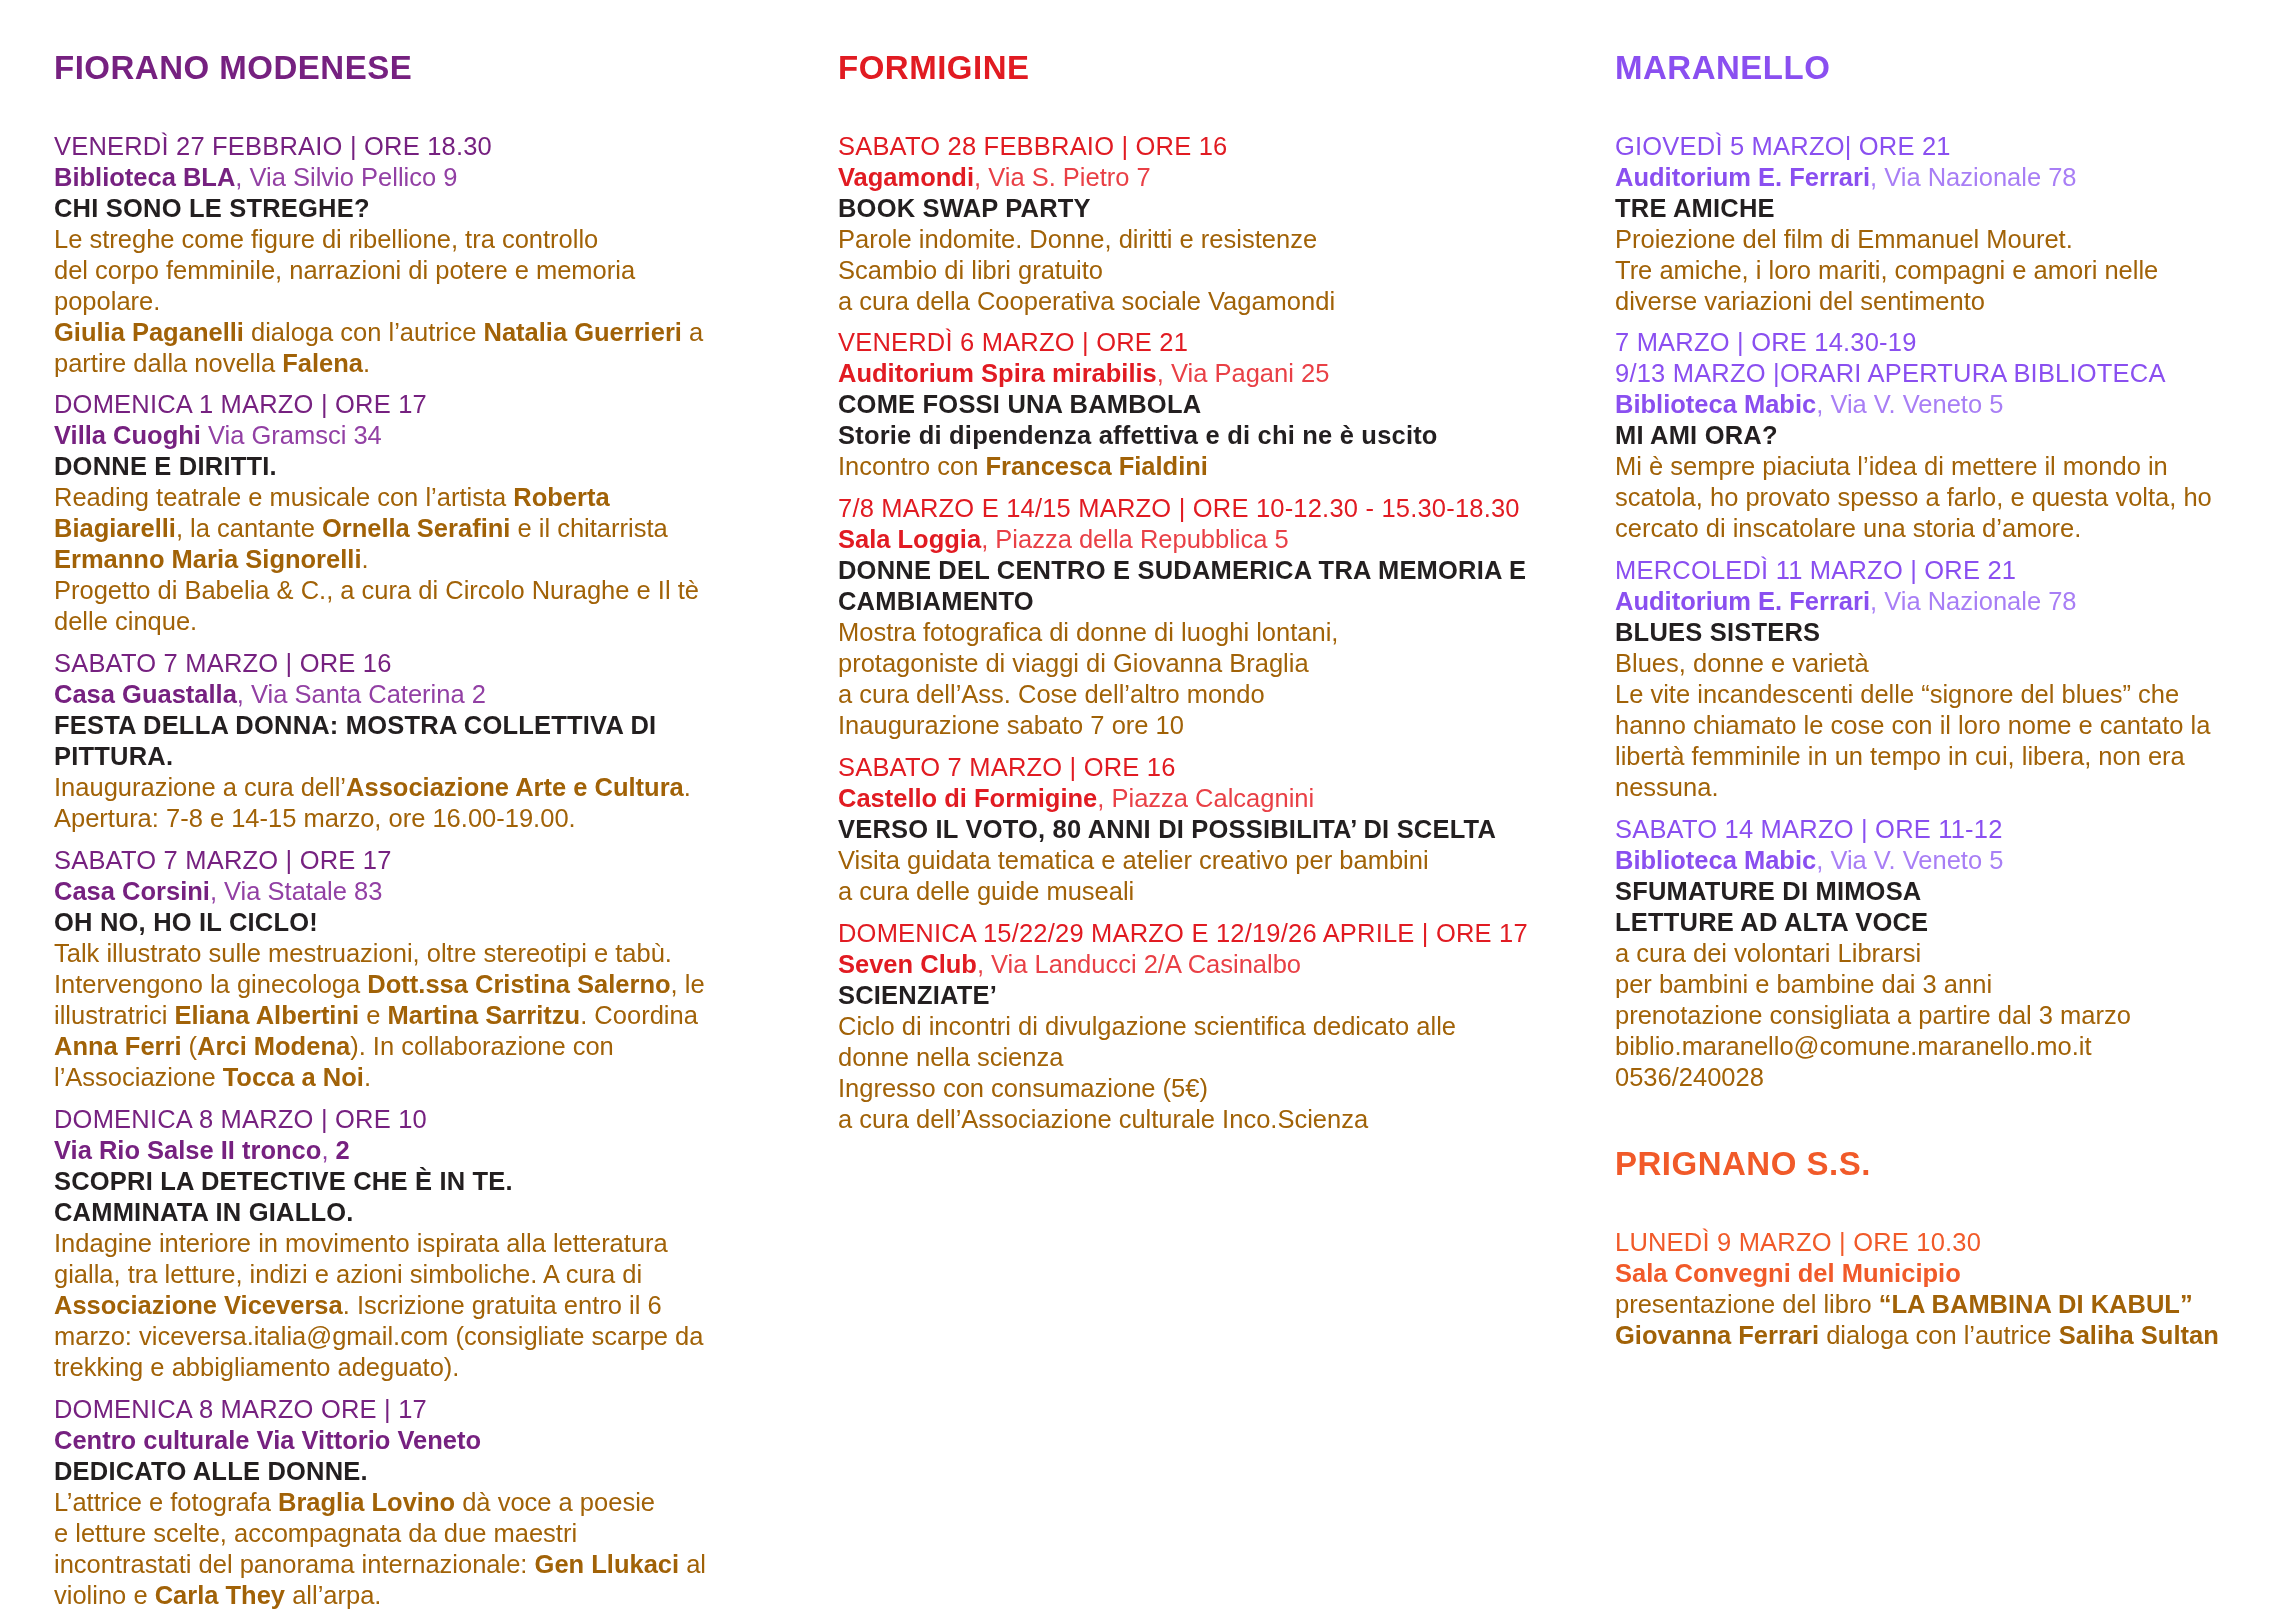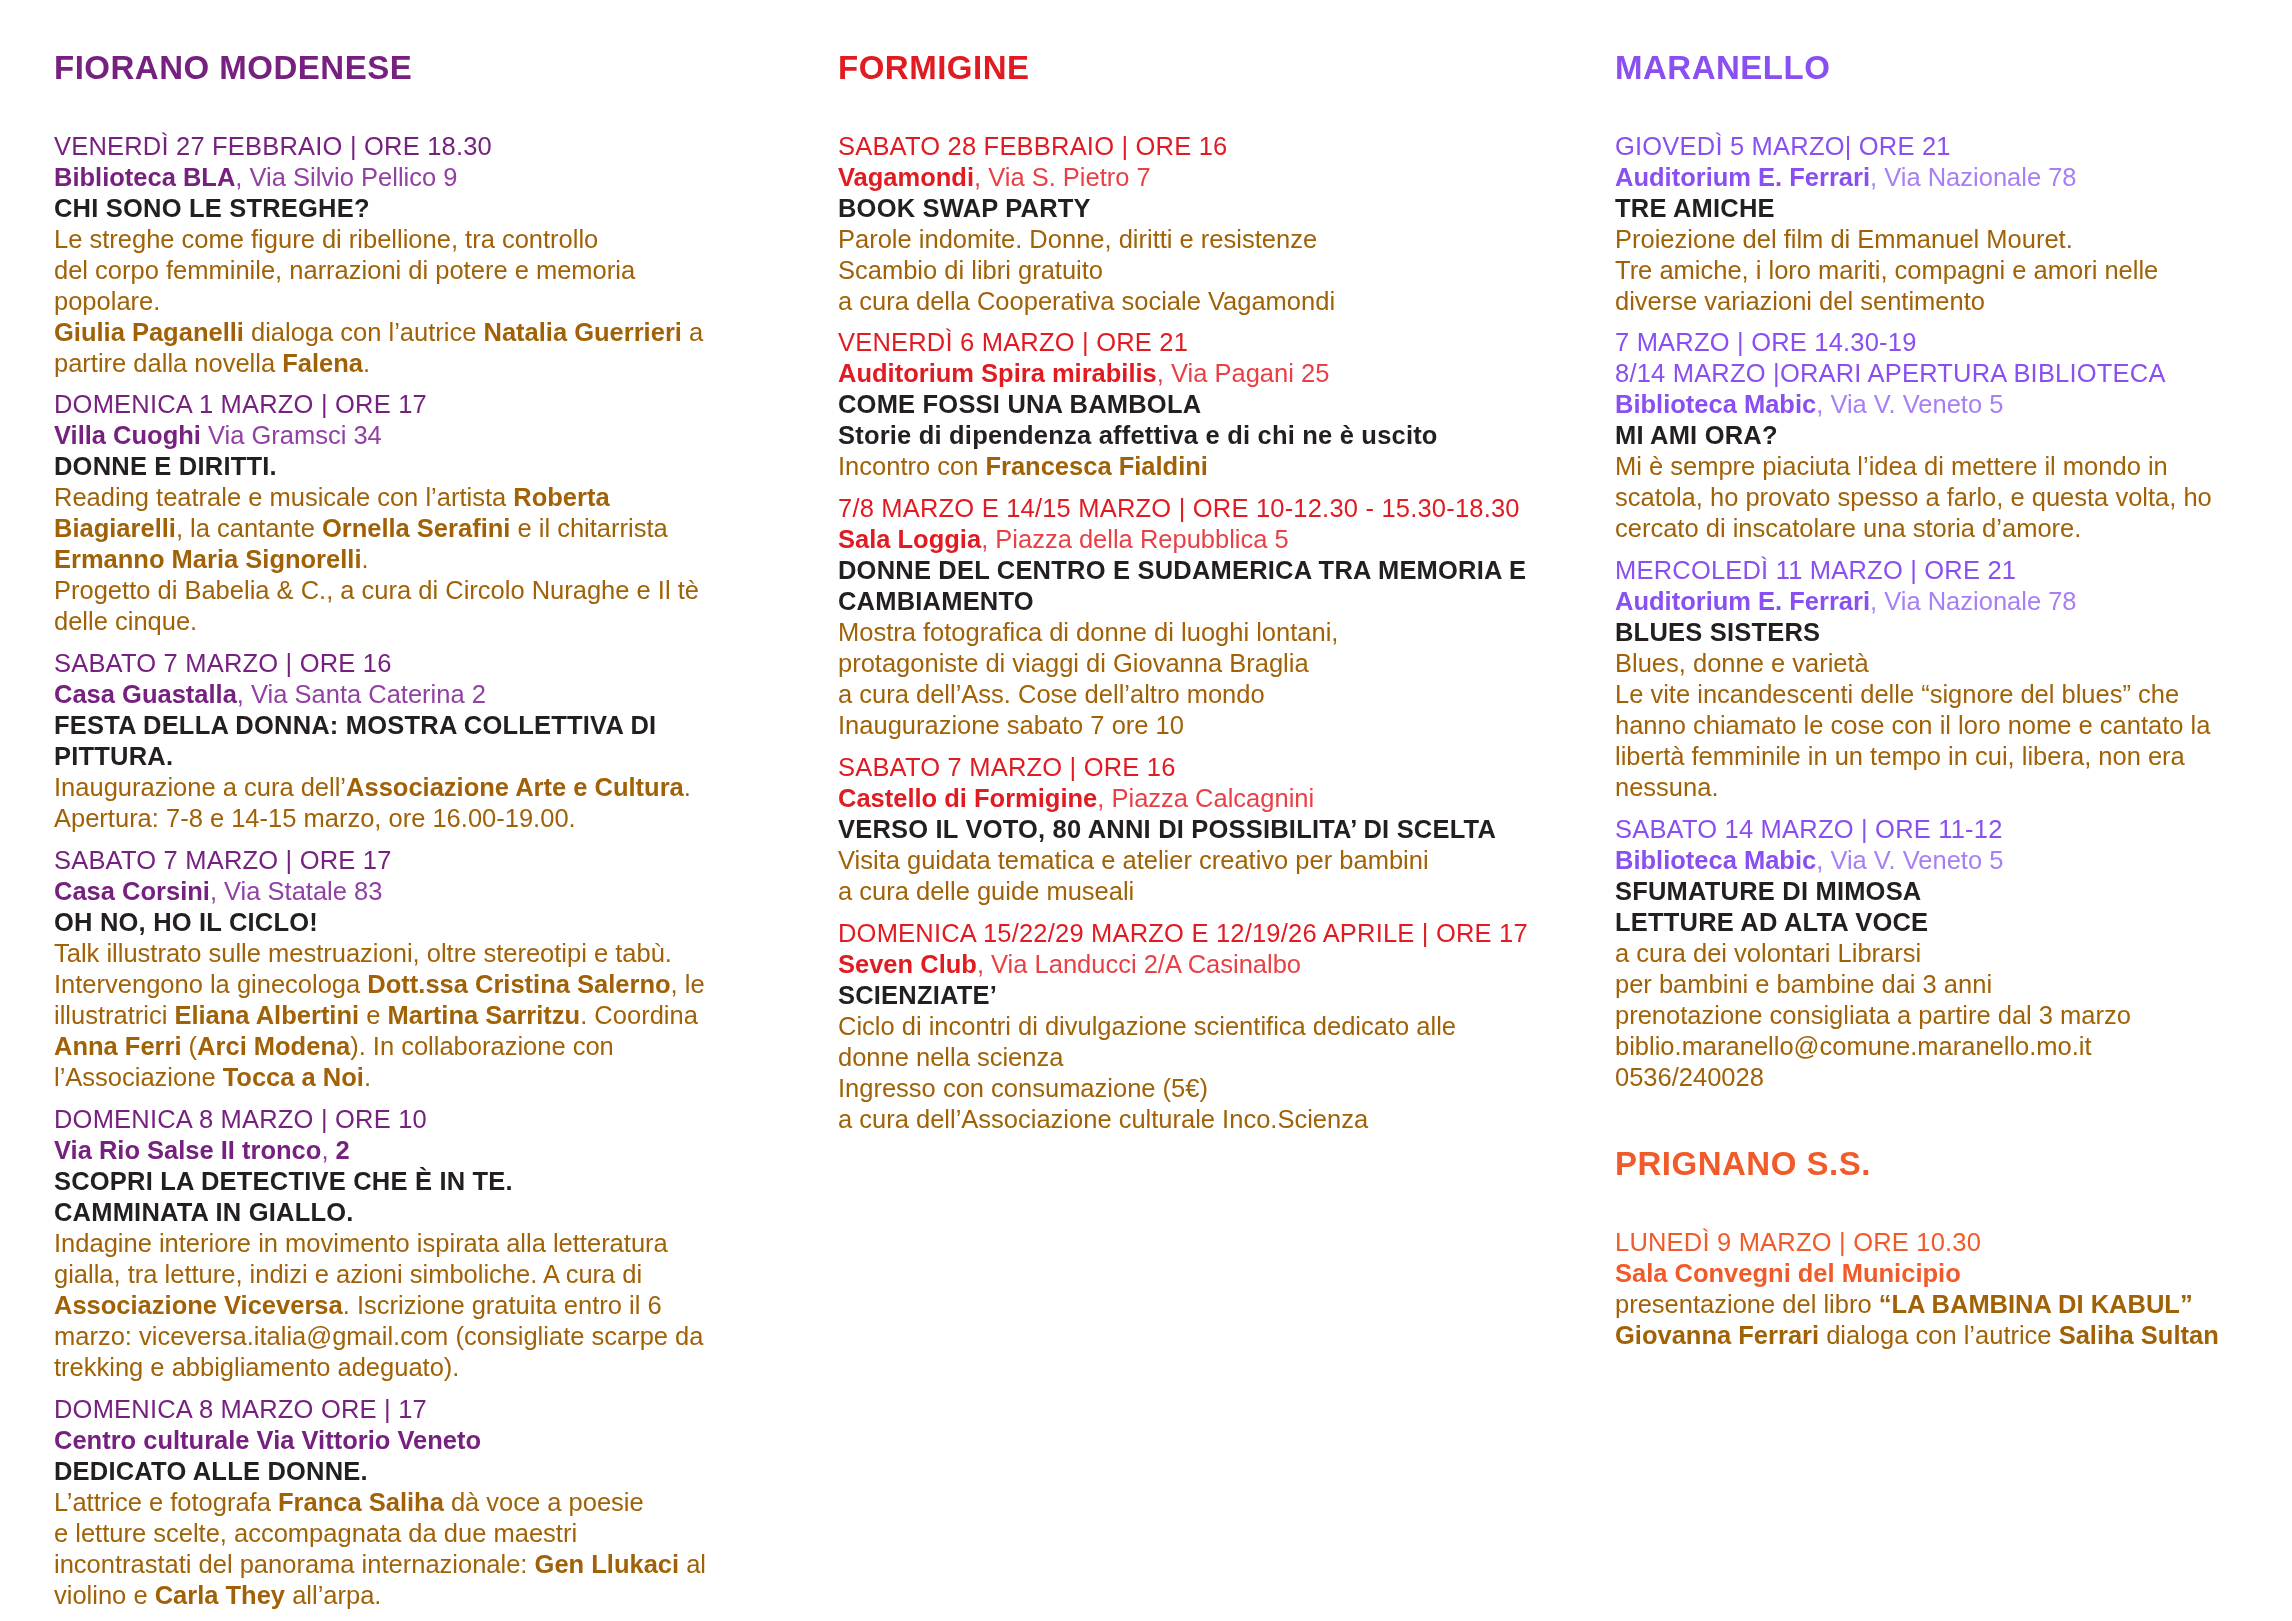--- a/index.html
+++ b/index.html
@@ -88,21 +88,21 @@
             <div class="line l-p"><span class="seg seg-r">Indagine interiore in movimento ispirata alla letteratura</span></div>
             <div class="line l-p"><span class="seg seg-r">gialla, tra letture, indizi e azioni simboliche. A cura di</span></div>
             <div class="line l-p"><span class="seg seg-b">Associazione Viceversa</span><span class="seg seg-r">. Iscrizione gratuita entro il 6</span></div>
             <div class="line l-p"><span class="seg seg-r">marzo: viceversa.italia@gmail.com (consigliate scarpe da</span></div>
             <div class="line l-p"><span class="seg seg-r">trekking e abbigliamento adeguato).</span></div>
           </div>
           <div class="event">
             <div class="line l-date"><span class="seg seg-b">DOMENICA 8 MARZO ORE | 17</span></div>
             <div class="line l-venue"><span class="seg seg-b">Centro culturale Via Vittorio Veneto</span></div>
             <div class="line l-title"><span class="seg seg-b">DEDICATO ALLE DONNE.</span></div>
-            <div class="line l-p"><span class="seg seg-r">L’attrice e fotografa </span><span class="seg seg-b">Franca Saliha</span><span class="seg seg-r"> dà voce a poesie</span></div>
+            <div class="line l-p"><span class="seg seg-r">L’attrice e fotografa </span><span class="seg seg-b">Braglia Lovino</span><span class="seg seg-r"> dà voce a poesie</span></div>
             <div class="line l-p"><span class="seg seg-r">e letture scelte, accompagnata da due maestri</span></div>
             <div class="line l-p"><span class="seg seg-r">incontrastati del panorama internazionale: </span><span class="seg seg-b">Gen Llukaci</span><span class="seg seg-r"> al</span></div>
             <div class="line l-p"><span class="seg seg-r">violino e </span><span class="seg seg-b">Carla They</span><span class="seg seg-r"> all’arpa.</span></div>
           </div>
         </section>
       </div>
       <div class="col col-2">
         <section class="sec" style="--sec-dark: #e11b22; --sec-light: #e94046;">
           <h1 class="sec-title">FORMIGINE</h1>
           <div class="event">
@@ -154,21 +154,21 @@
           <div class="event">
             <div class="line l-date"><span class="seg seg-b">GIOVEDÌ 5 MARZO| ORE 21</span></div>
             <div class="line l-venue"><span class="seg seg-b">Auditorium E. Ferrari</span><span class="seg seg-r">, Via Nazionale 78</span></div>
             <div class="line l-title"><span class="seg seg-b">TRE AMICHE</span></div>
             <div class="line l-p"><span class="seg seg-r">Proiezione del film di Emmanuel Mouret.</span></div>
             <div class="line l-p"><span class="seg seg-r">Tre amiche, i loro mariti, compagni e amori nelle</span></div>
             <div class="line l-p"><span class="seg seg-r">diverse variazioni del sentimento</span></div>
           </div>
           <div class="event">
             <div class="line l-date"><span class="seg seg-b">7 MARZO | ORE 14.30-19</span></div>
-            <div class="line l-date"><span class="seg seg-b">8/14 MARZO |ORARI APERTURA BIBLIOTECA</span></div>
+            <div class="line l-date"><span class="seg seg-b">9/13 MARZO |ORARI APERTURA BIBLIOTECA</span></div>
             <div class="line l-venue"><span class="seg seg-b">Biblioteca Mabic</span><span class="seg seg-r">, Via V. Veneto 5</span></div>
             <div class="line l-title"><span class="seg seg-b">MI AMI ORA?</span></div>
             <div class="line l-p"><span class="seg seg-r">Mi è sempre piaciuta l’idea di mettere il mondo in</span></div>
             <div class="line l-p"><span class="seg seg-r">scatola, ho provato spesso a farlo, e questa volta, ho</span></div>
             <div class="line l-p"><span class="seg seg-r">cercato di inscatolare una storia d’amore.</span></div>
           </div>
           <div class="event">
             <div class="line l-date"><span class="seg seg-b">MERCOLEDÌ 11 MARZO | ORE 21</span></div>
             <div class="line l-venue"><span class="seg seg-b">Auditorium E. Ferrari</span><span class="seg seg-r">, Via Nazionale 78</span></div>
             <div class="line l-title"><span class="seg seg-b">BLUES SISTERS</span></div>

